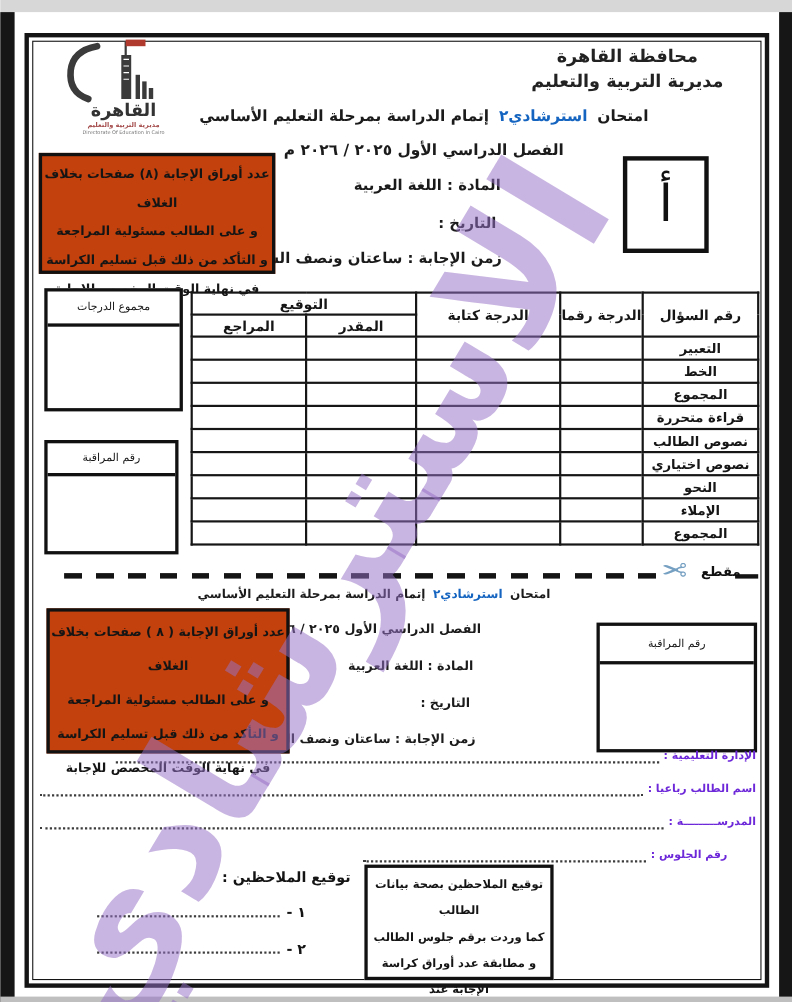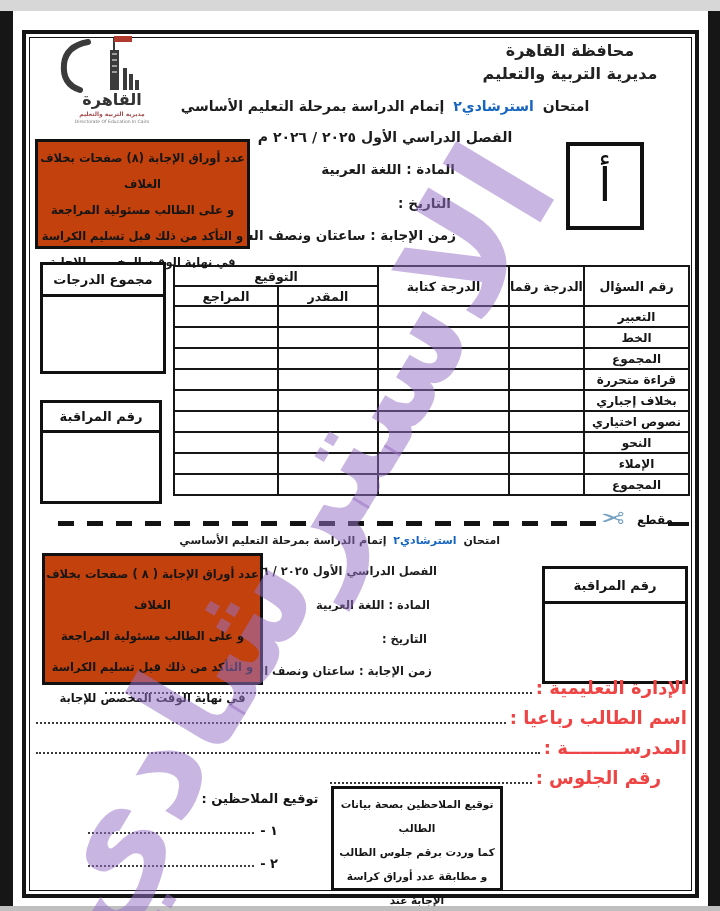--- a/index.html
+++ b/index.html
@@ -32,21 +32,21 @@
   .model-box span { font-family:"Liberation Serif","DejaVu Serif",serif; font-size:46px; font-weight:400; color:#111; line-height:1; }
 
   .notice { border:3px solid #111; background:#c2410c; }
   .notice-1 { left:35px; top:139px; width:215px; height:110px; padding-top:3px; }
   .notice p { font-size:11.5px; font-weight:700; text-align:center; line-height:26px; color:#151515; }
   .notice-2 { left:42px; top:553px; width:221px; height:132px; padding-top:3px; }
   .notice-2 p { line-height:31px; }
 
   
   .head-box { border:3px solid #111; background:#fff; }
-  .head-box .hb-title { border-bottom:3px solid #111; display:flex; align-items:center; justify-content:center; font-size:13px; font-weight:700; color:#151515;text-align:center; }
+  .head-box .hb-title { border-bottom:3px solid #111; display:flex; align-items:center; justify-content:center; font-size:10px; font-weight:400; color:#151515;text-align:center; }
   .total-box { left:40px; top:262px; width:126px; height:112px; } .total-box .hb-title { height:32px; }
   .monitor-box-1 { left:40px; top:400px; width:122px; height:104px; } .monitor-box-1 .hb-title { height:30px; }
   .monitor-box-2 { left:542px; top:566px; width:146px; height:118px; } .monitor-box-2 .hb-title { height:35px; }
 
   
   .score-table { position:absolute; left:173px; top:265px; border-collapse:collapse; direction:rtl; table-layout:fixed; }
   .score-table th, .score-table td { border:2px solid #161616; padding:0; text-align:center; color:#161616; }
   .score-table th { font-size:12.5px; font-weight:700; height:20px; }
   .score-table td { height:21px; font-size:12px; font-weight:700; }
 
@@ -60,21 +60,21 @@
   
   .s2-title { left:190px; top:534px; width:310px; font-size:11px; font-weight:700; text-align:center; color:#1b1b1b; }
   .s2-title .hl { color:#1565c0; margin:0 3px; }
   .s2-term { left:225px; top:564px; width:215px; font-size:11.5px; font-weight:700; text-align:center; color:#1b1b1b; }
   .s2-subject { right:290px; top:598px; font-size:11.5px; font-weight:700; color:#1b1b1b; }
   .s2-date    { right:293px; top:632px; font-size:11.5px; font-weight:700; color:#1b1b1b; }
   .s2-duration{ right:288px; top:664px; font-size:11.5px; font-weight:700; color:#1b1b1b; }
 
   
   .field { position:absolute; height:22px; display:flex; direction:rtl; align-items:flex-end; }
-  .field .lab { font-size:18px; font-weight:700; color:#ef4444; white-space:nowrap; line-height:20px; }
+  .field .lab { font-size:10px; font-weight:700; color:#6d28d9; white-space:nowrap; line-height:20px; }
   .field .dots { flex:1; border-bottom:2px dotted #3c3c3c; margin:0 4px 4px 0; height:14px; }
   .f1 { right:33px; left:105px; top:676px; }
   .f2 { right:33px; left:36px;  top:706px; }
   .f3 { right:33px; left:36px;  top:736px; }
   .f4 { right:59px; left:330px; top:766px; }
 
   .observers-heading { left:185px; top:791px; width:150px; font-size:13px; font-weight:700; text-align:center; color:#141414; }
   .obs-line { position:absolute; width:190px; height:20px; display:flex; direction:rtl; align-items:flex-end; }
   .obs-line .lab { font-size:13px; font-weight:700; color:#141414; white-space:nowrap; }
   .obs-line .dots { flex:1; border-bottom:2px dotted #3c3c3c; margin:0 6px 4px 0; height:12px; }
@@ -204,21 +204,21 @@
           <td></td>
         </tr>
       <tr>
           <td>قراءة متحررة</td>
           <td></td>
           <td></td>
           <td></td>
           <td></td>
         </tr>
       <tr>
-          <td>بخلاف إجباري</td>
+          <td>نصوص الطالب</td>
           <td></td>
           <td></td>
           <td></td>
           <td></td>
         </tr>
       <tr>
           <td>نصوص اختياري</td>
           <td></td>
           <td></td>
           <td></td>

